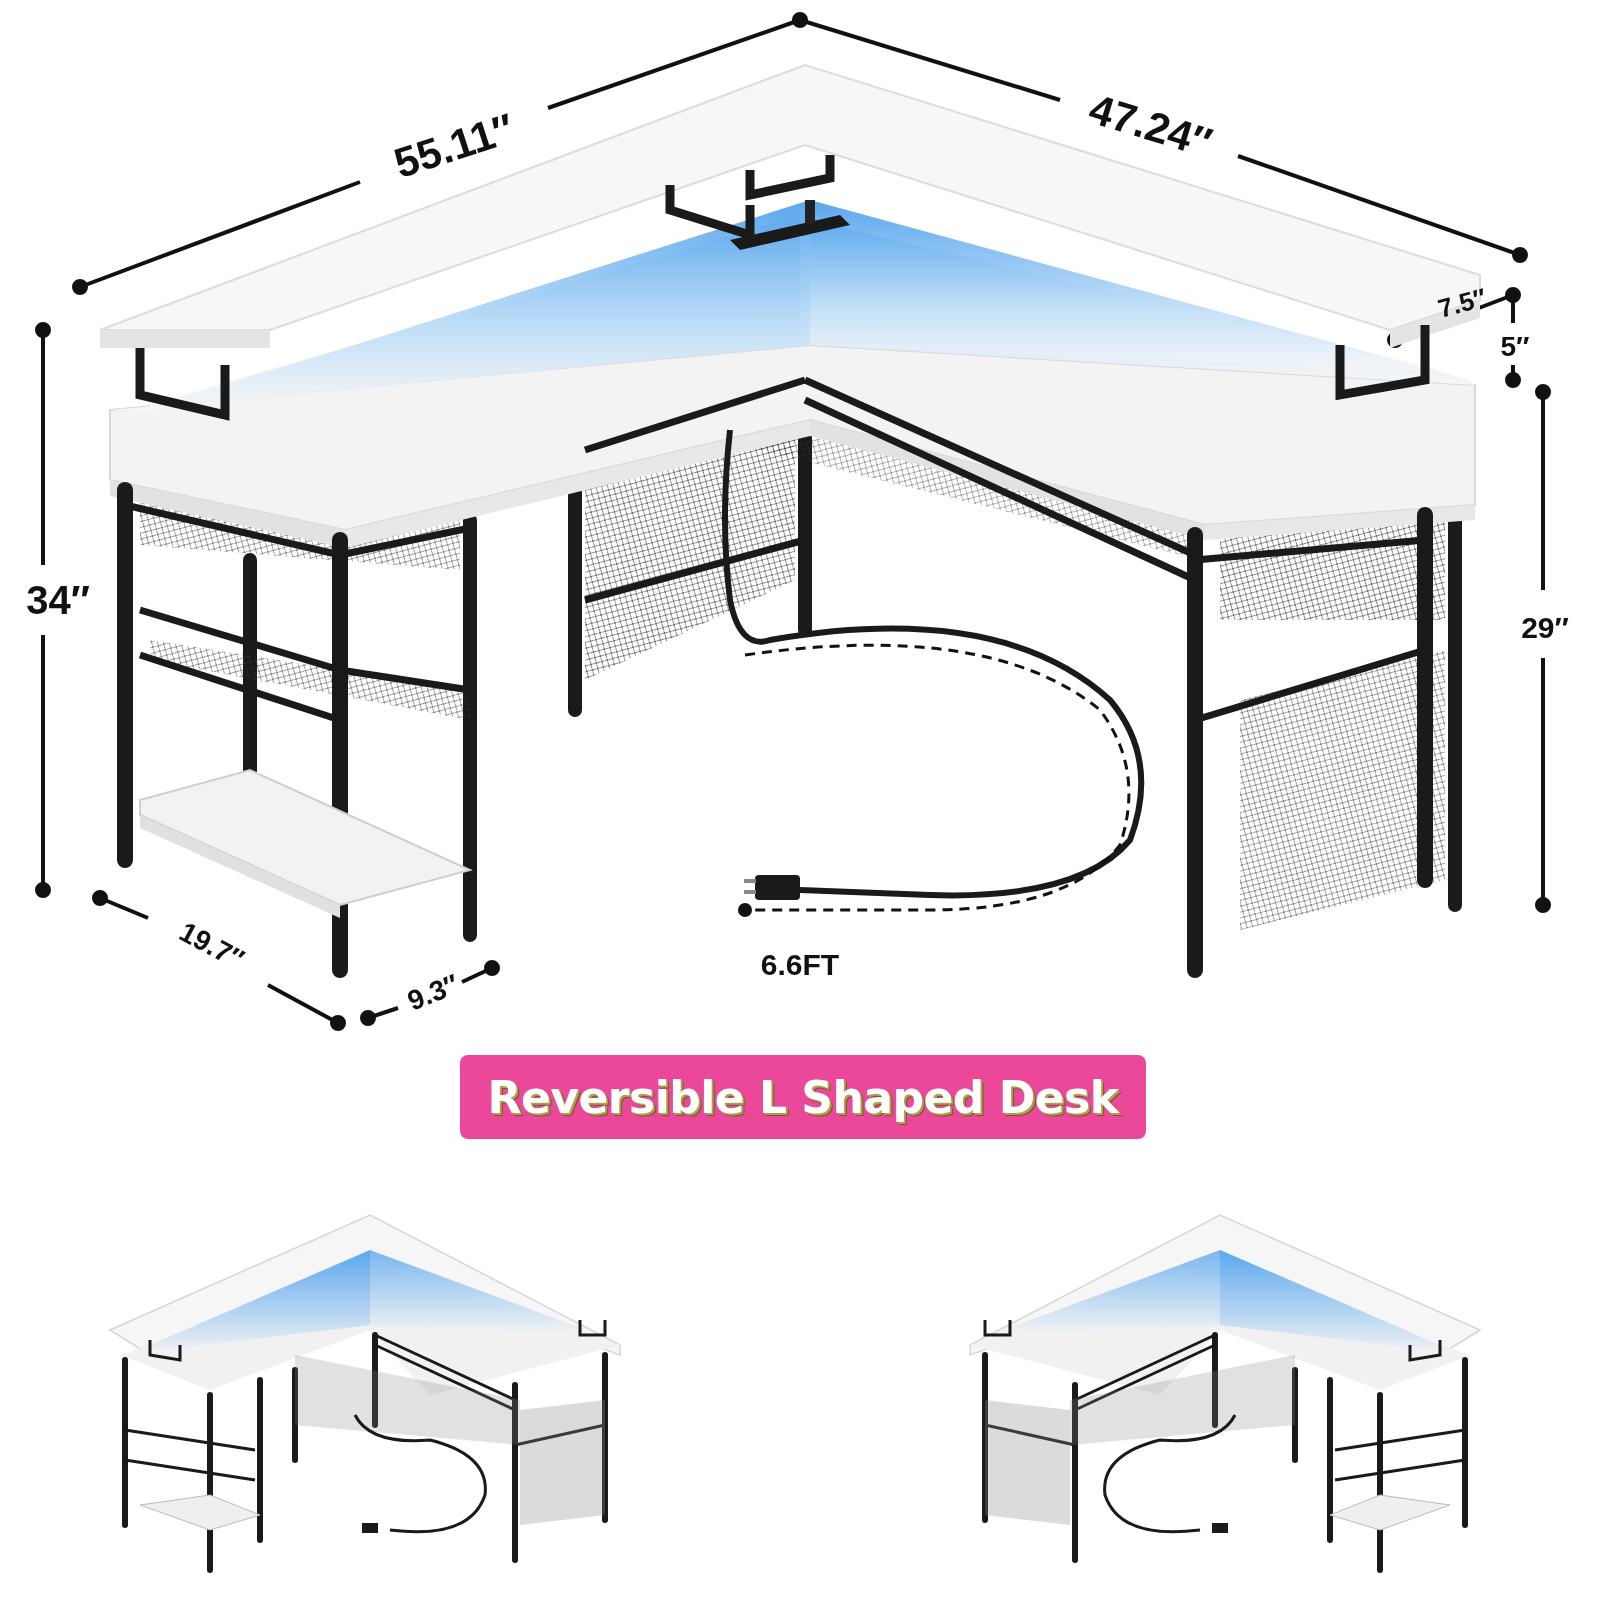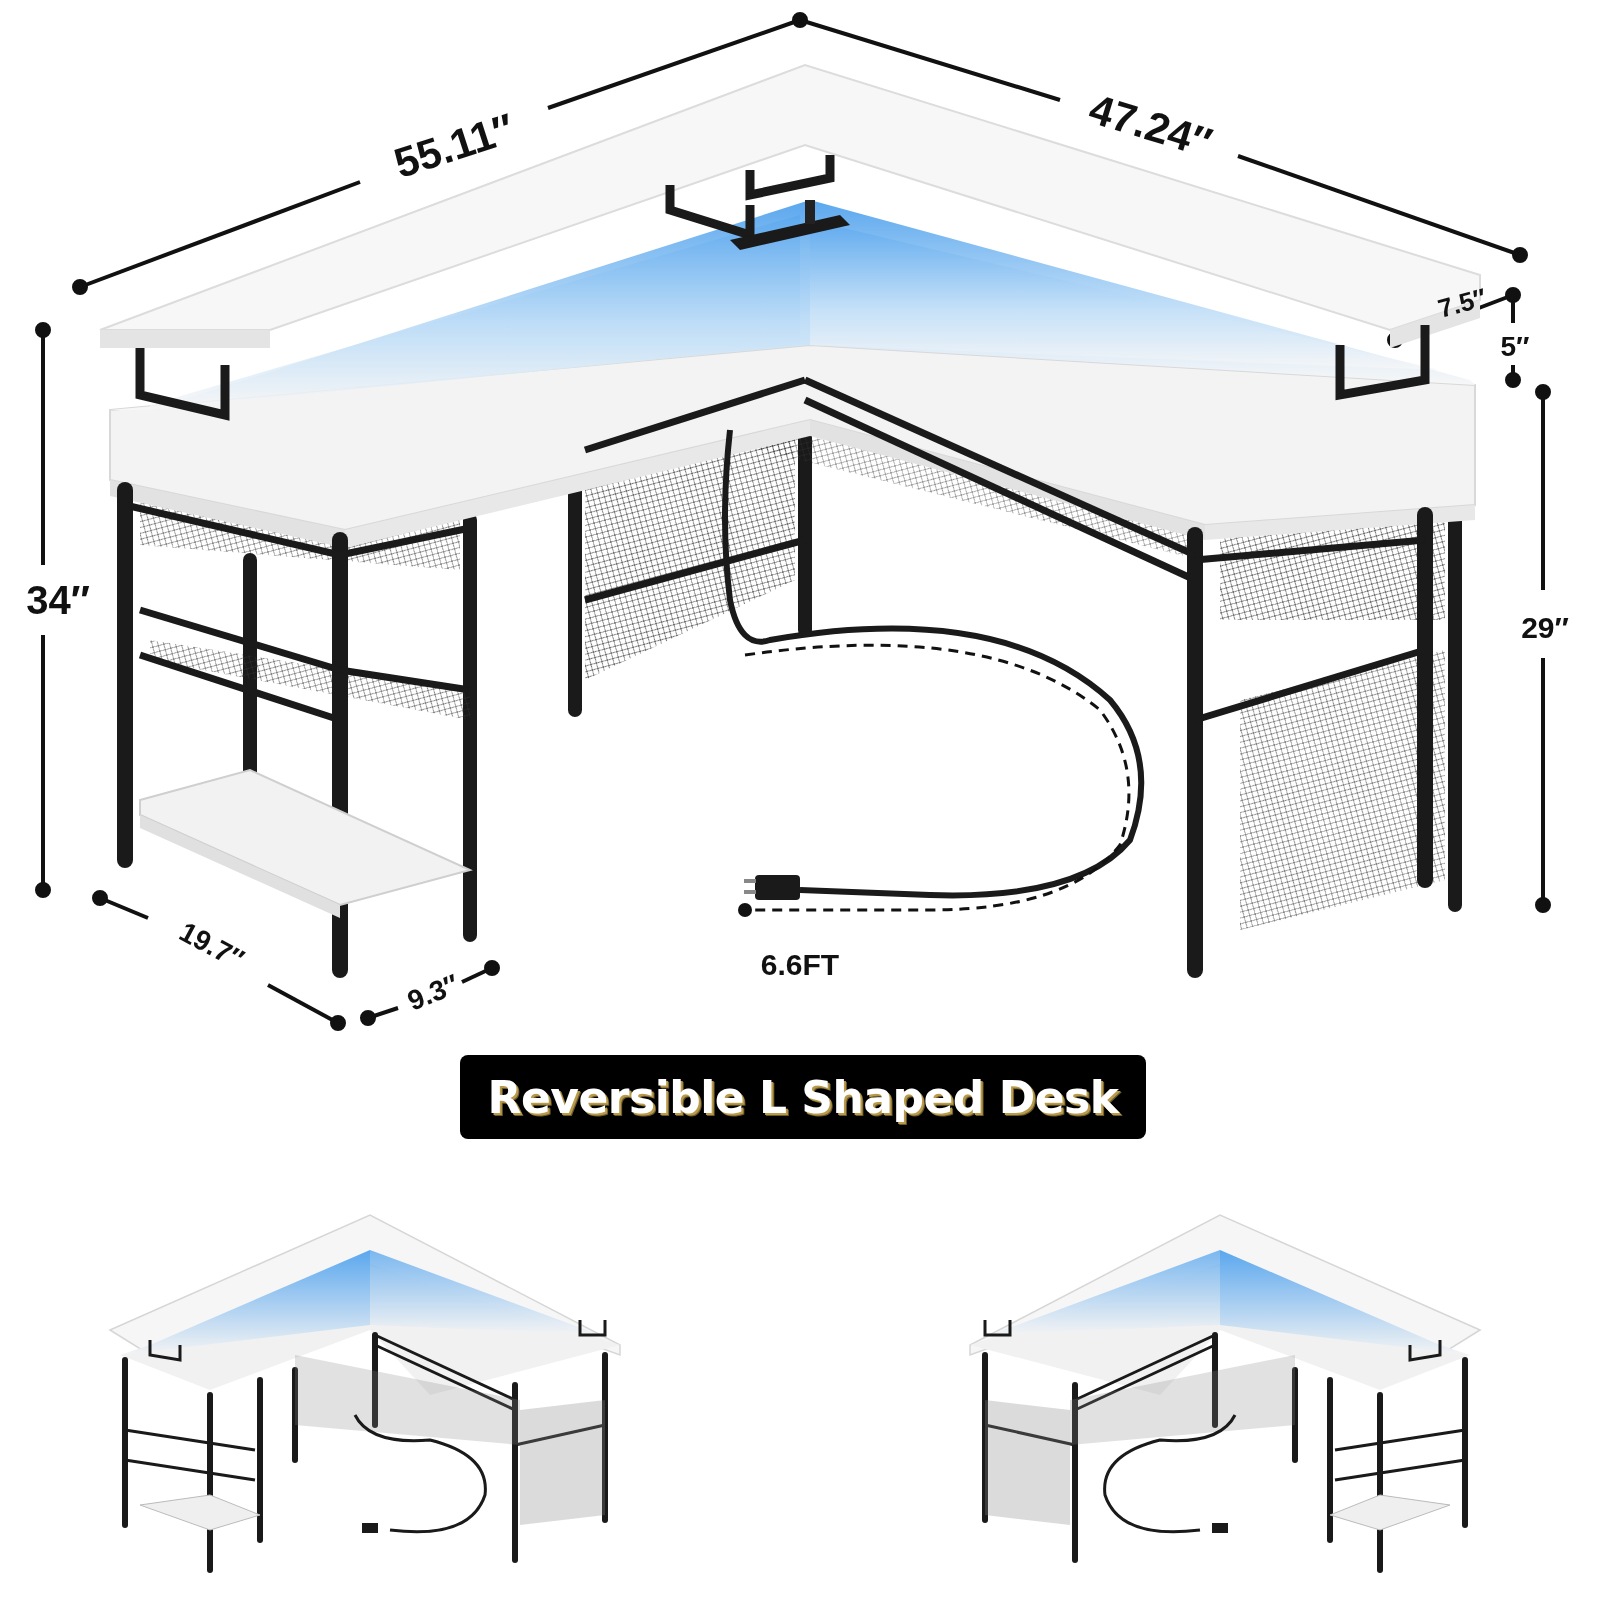--- a/index.html
+++ b/index.html
@@ -1,21 +1,21 @@
 <!DOCTYPE html>
 <html><head>
   <meta charset="utf-8">
   <style>
     html, body { margin: 0; padding: 0; background: #ffffff; }
     body { width: 1600px; height: 1600px; position: relative; overflow: hidden; font-family: "Liberation Sans", sans-serif; }
     .stage { position: absolute; left: 0; top: 0; width: 1600px; height: 1600px; }
     .dim-label { font-family: "Liberation Sans", sans-serif; font-weight: 700; fill: #111111; }
     .banner {
       position: absolute; left: 460px; top: 1055px; width: 686px; height: 84px;
-      background: #000000; border-radius: 8px;
+      background: #ec4899; border-radius: 8px;
       display: flex; align-items: center; justify-content: center;
     }
     .banner-text {
       font-family: "DejaVu Sans", sans-serif; font-weight: 700; font-size: 44px; color: #ffffff;
       letter-spacing: -0.5px;
       text-shadow: 2px 2px 0 #b89a4a, 3px 3px 0 #6b5a2c;
     }
     .thumb { position: absolute; }
   </style>
 </head>

